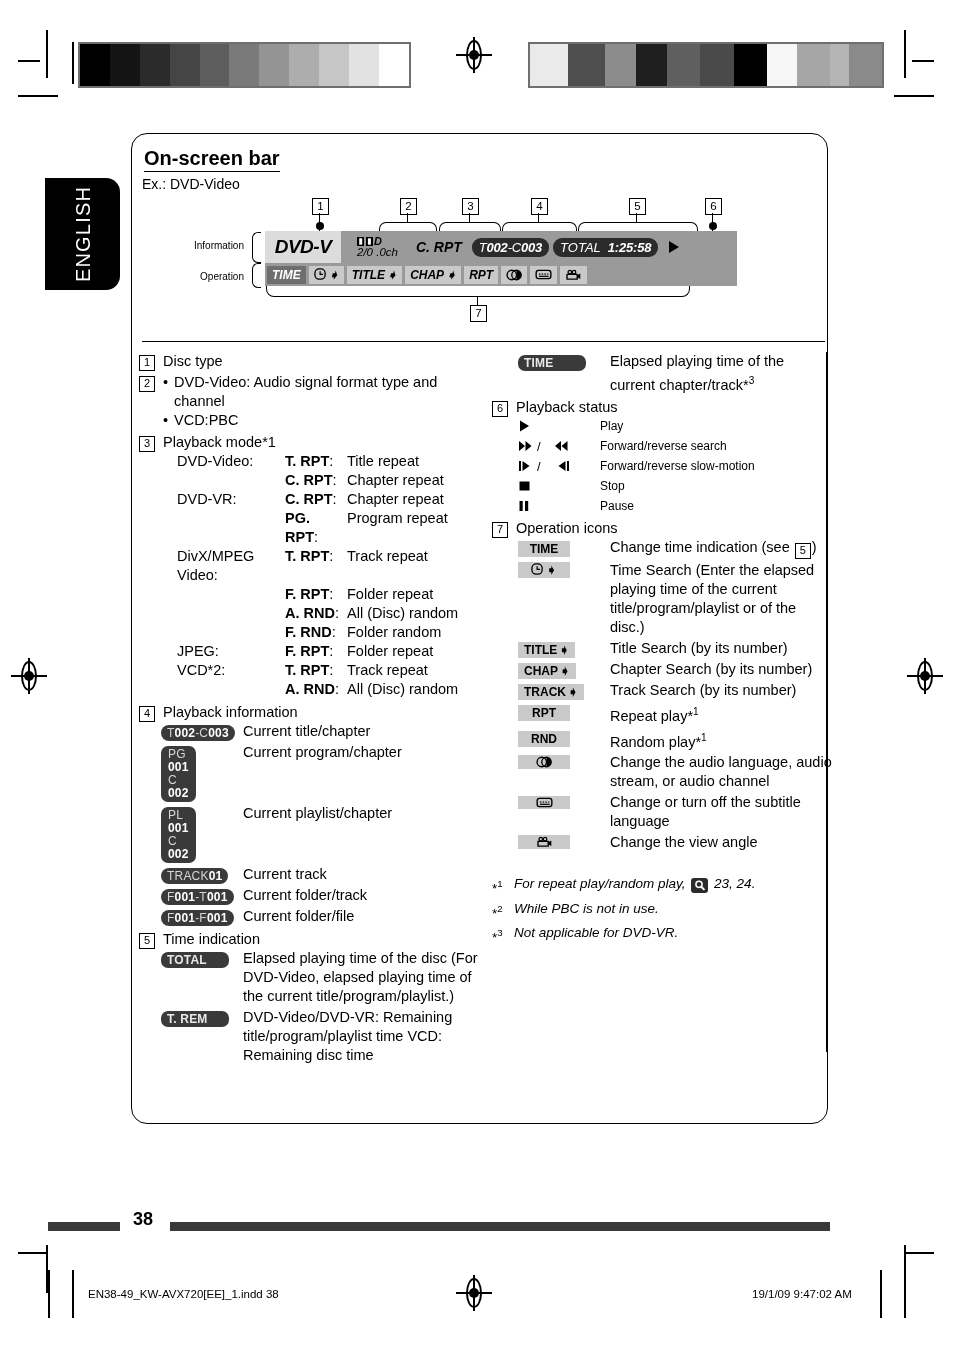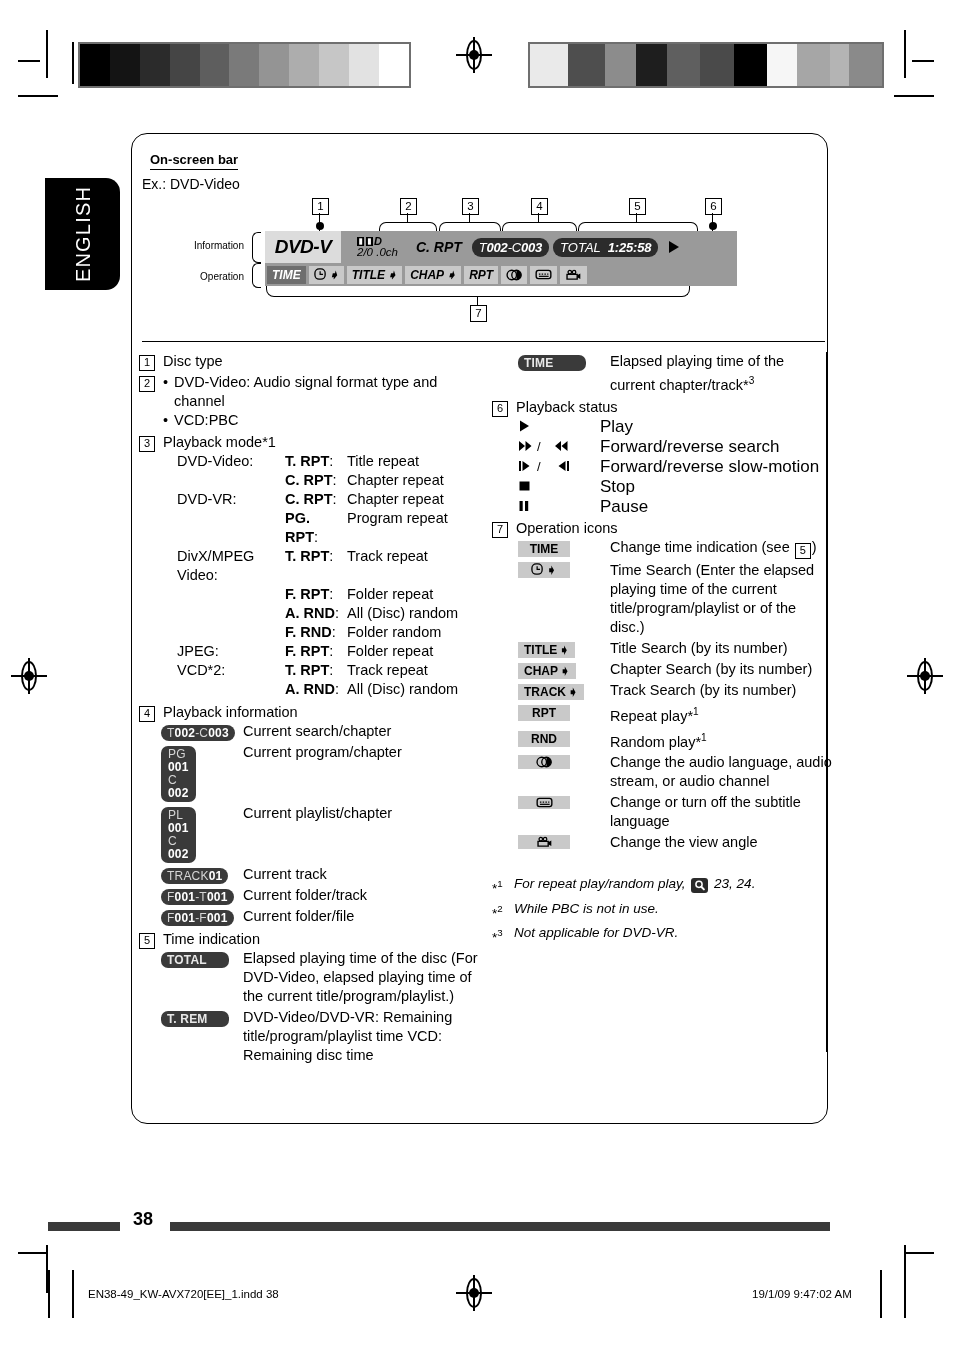--- a/index.html
+++ b/index.html
@@ -21,21 +21,21 @@
   
   .lang-tab{position:absolute;left:45px;top:178px;width:75px;height:112px;background:#000;
             border-radius:0 14px 14px 0;}
   .lang-tab span{position:absolute;left:50%;top:50%;transform:translate(-50%,-50%) rotate(-90deg);
             color:#fff;font-size:20px;letter-spacing:1.2px;white-space:nowrap;font-weight:400;}
 
   
   .frame{position:absolute;left:131px;top:133px;width:697px;height:991px;border:1.6px solid #000;
          border-radius:16px;box-sizing:border-box;}
 
-  h1.sec{position:absolute;left:142px;top:144px;margin:8px;font-size:13px;font-weight:700;
+  h1.sec{position:absolute;left:142px;top:144px;margin:2px;font-size:20px;font-weight:700;
          border-bottom:1.8px solid #000;padding-bottom:1px;line-height:1.2;}
   .ex{position:absolute;left:142px;top:176px;font-size:14px;}
 
   
   .diagram{position:absolute;left:142px;top:198px;width:600px;height:135px;}
 
   .cal-num{position:absolute;border:1.1px solid #000;background:#fff;font-size:11.5px;
            line-height:14px;text-align:center;width:15px;height:15px;}
   .lead{position:absolute;width:1.1px;background:#000;}
   .dotmark{position:absolute;width:8px;height:8px;border-radius:50%;background:#000;}
@@ -101,21 +101,21 @@
   .badge.two{flex-direction:column;line-height:13px;align-items:flex-start;padding:2px 7px;border-radius:7px;}
   .badge.two span{display:block;}
   .badge.two .l2{align-self:center;}
   .badge.box{border-radius:7px;min-width:56px;justify-content:flex-start;}
 
   .gbtn{display:inline-flex;align-items:center;justify-content:center;background:#c9c9c9;color:#000;
         font-size:12px;font-weight:700;padding:1px 6px;min-width:40px;white-space:nowrap;}
 
   .statrow{display:flex;align-items:flex-start;margin-bottom:1px;}
   .statrow .g{flex:0 0 auto;width:82px;font-size:14px;padding-top:2px;}
-  .statrow .t{flex:1;font-size:17px;line-height:19px;}
+  .statrow .t{flex:1;font-size:12px;line-height:19px;}
 
   .fn{font-size:13.5px;font-style:italic;line-height:20px;display:flex;}
   .fn .m{flex:0 0 auto;width:22px;font-style:normal;}
 
   .magnif{display:inline-flex;align-items:center;justify-content:center;width:17px;height:15px;
           background:#2b2b2b;border-radius:3px;vertical-align:-3px;margin:0 2px;}
 
   
   .pagenum{position:absolute;left:133px;top:1209px;font-size:18px;font-weight:700;}
   .fbar{position:absolute;background:#3a3a3a;height:9px;}
@@ -400,21 +400,21 @@
       <div class="hdr">Playback information</div>
     </div>
     <div class="deftbl" id="pbInfoTable">
         <div class="r">
             <div class="key"><span class="badge">
               <span class="pre">T</span>
               <span class="num">002</span>
               <span class="pre">-C</span>
               <span class="num">003</span>
             </span></div>
-            <div class="val">Current search/chapter</div>
+            <div class="val">Current title/chapter</div>
           </div>
         <div class="r">
             <div class="key"><span class="badge two">
               <span>
                 <span class="pre">PG</span>
                 <span class="num">001</span>
               </span>
               <span class="l2">
                 <span class="pre">C</span>
                 <span class="num">002</span>

